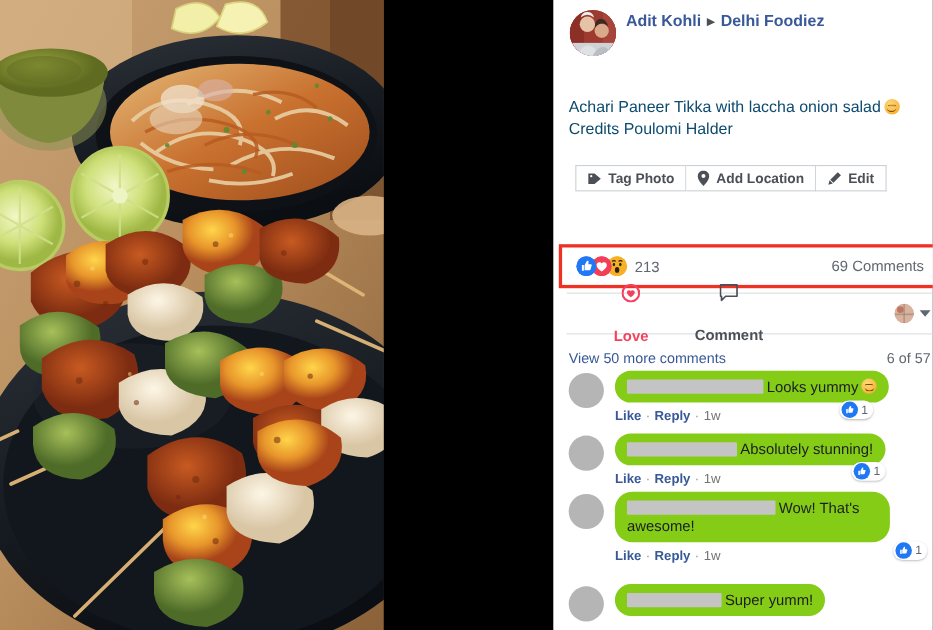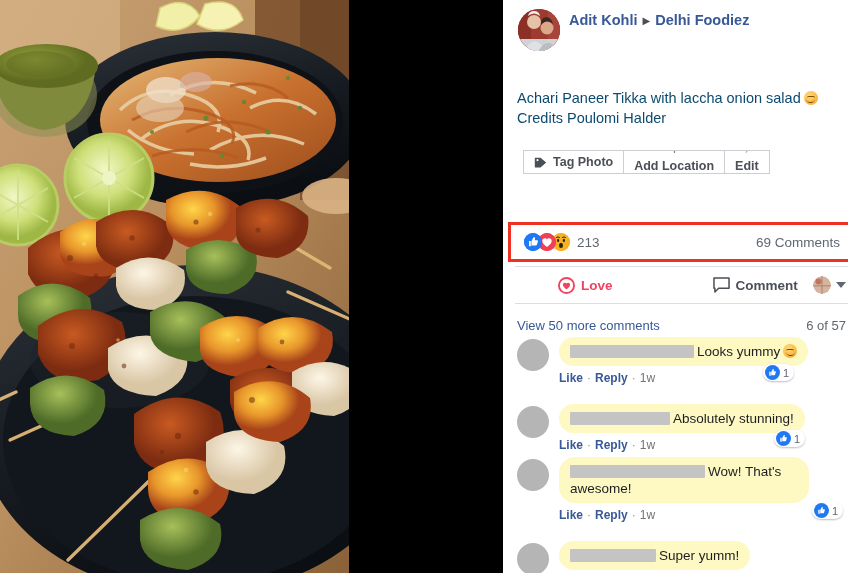--- a/index.html
+++ b/index.html
@@ -83,21 +83,21 @@
 
   
   .chip-row { display:flex; margin: 22px 0 0 20px; }
   .chip {
     display:flex; align-items:center; gap:6px;
     border:1px solid #ccd0d5; background:#fff;
     height:24px; padding:0 10px;
     font-size:12.5px; font-weight:bold; color:#4b4f56;
     cursor:pointer;
   }
-  .chip + .chip { border-left:none;flex-direction:column; }
+  .chip + .chip { border-left:none; }
   .chip svg { display:block; }
 
   
   .react-highlight {
     position:absolute; left:5px; top:222px; width:344px; height:40px;
     border:3px solid #ef3124; background:#fff;
   }
   .react-inner {
     position:absolute; left:13px; top:0; right:0; height:100%;
     display:flex; align-items:center;
@@ -114,25 +114,25 @@
     font-size:13.5px; color:#606770; white-space:nowrap; cursor:pointer;
   }
 
   
   .lc-bar {
     position:absolute; left:12px; top:266px; width:333px; height:38px;
     border-top:1px solid #dadde1; border-bottom:1px solid #dadde1;
     display:flex; align-items:center;
   }
   .lc-btn {
-    display:flex; align-items:center; gap:6px; cursor:pointer;
-    font-size:13.5px; font-weight:bold;
+    display:flex; align-items:center; gap:23px; cursor:pointer;
+    font-size:13.5px; font-weight:bold;flex-direction:column;
   }
   .lc-love { color:#f3425f; margin-left:43px; }
-  .lc-comment { color:#4b4f56; margin-left:100px; }
+  .lc-comment { color:#4b4f56; margin-left:42px; }
   .lc-avatar-wrap { position:absolute; right:2px; display:flex; align-items:center; gap:5px; cursor:pointer; }
   .lc-avatar { width:18px;height:18px;border-radius:50%; overflow:hidden; display:block;}
   .lc-avatar svg{display:block;}
   .caret { width:0;height:0;border-left:5px solid transparent;border-right:5px solid transparent;border-top:6px solid #606770; }
 
   
   .comments { position:absolute; left:0; top:310px; width:345px; }
   .comments-top {
     display:flex; justify-content:space-between; align-items:center;
     padding: 8px 6px 4px 14px;
@@ -140,21 +140,21 @@
   .view-more { font-size:13px; color:#385898; cursor:pointer; }
   .of-count { font-size:13px; color:#606770; white-space:nowrap; margin-right:-4px;}
 
   .comment { position:relative; padding-left:14px; margin-bottom:4px; }
   .c-avatar {
     position:absolute; left:14px; top:2px;
     width:32px;height:32px;border-radius:50%;background:#b5b5b5;
   }
   .c-main { margin-left:42px; position:relative; }
   .bubble {
-    display:inline-block; background:#fef9c3; border-radius:16px;
+    display:inline-block; background:#84cc16; border-radius:16px;
     padding:6px 11px 6px 11px; max-width:268px;
     font-size:13.5px; color:#1c1e21; line-height:17px;
   }
   .redact {
     display:inline-block; background:#c4c4c4; height:13px;
     vertical-align:-2px; margin-right:3px; border-radius:1px;
   }
   .c-actions {
     margin-top:4px; font-size:12px; color:#385898; line-height:16px;
   }
@@ -486,21 +486,21 @@
             <span class="thumb-circle">
               <svg width="9" height="9" viewBox="0 0 14 14" aria-hidden="true">
                 <path d="M2 6h2.2v6H2zM5 6.2l2.2-4c.5-.9 2-.6 1.9.7l-.3 2.1h2.4c.8 0 1.2.7 1 1.4l-1.1 3.8c-.1.5-.6.9-1.1.9H5z" fill="#fff"></path>
               </svg>
             </span>
             <span>1</span>
           </div>
         </div>
       </div>
 
-      <div class="comment" style="margin-top:18px;">
+      <div class="comment" style="margin-top:8px;">
         <div class="c-avatar"></div>
         <div class="c-main">
           <div class="bubble">
             <span class="redact" style="width:100px"></span><span>Absolutely stunning!</span>
           </div>
           <div class="c-actions">
             <span class="act">Like</span><span class="sep">·</span><span class="act">Reply</span><span class="sep">·</span><span class="tm">1w</span>
           </div>
           <div class="like-badge" style="left:215px; top:26px;">
             <span class="thumb-circle">

